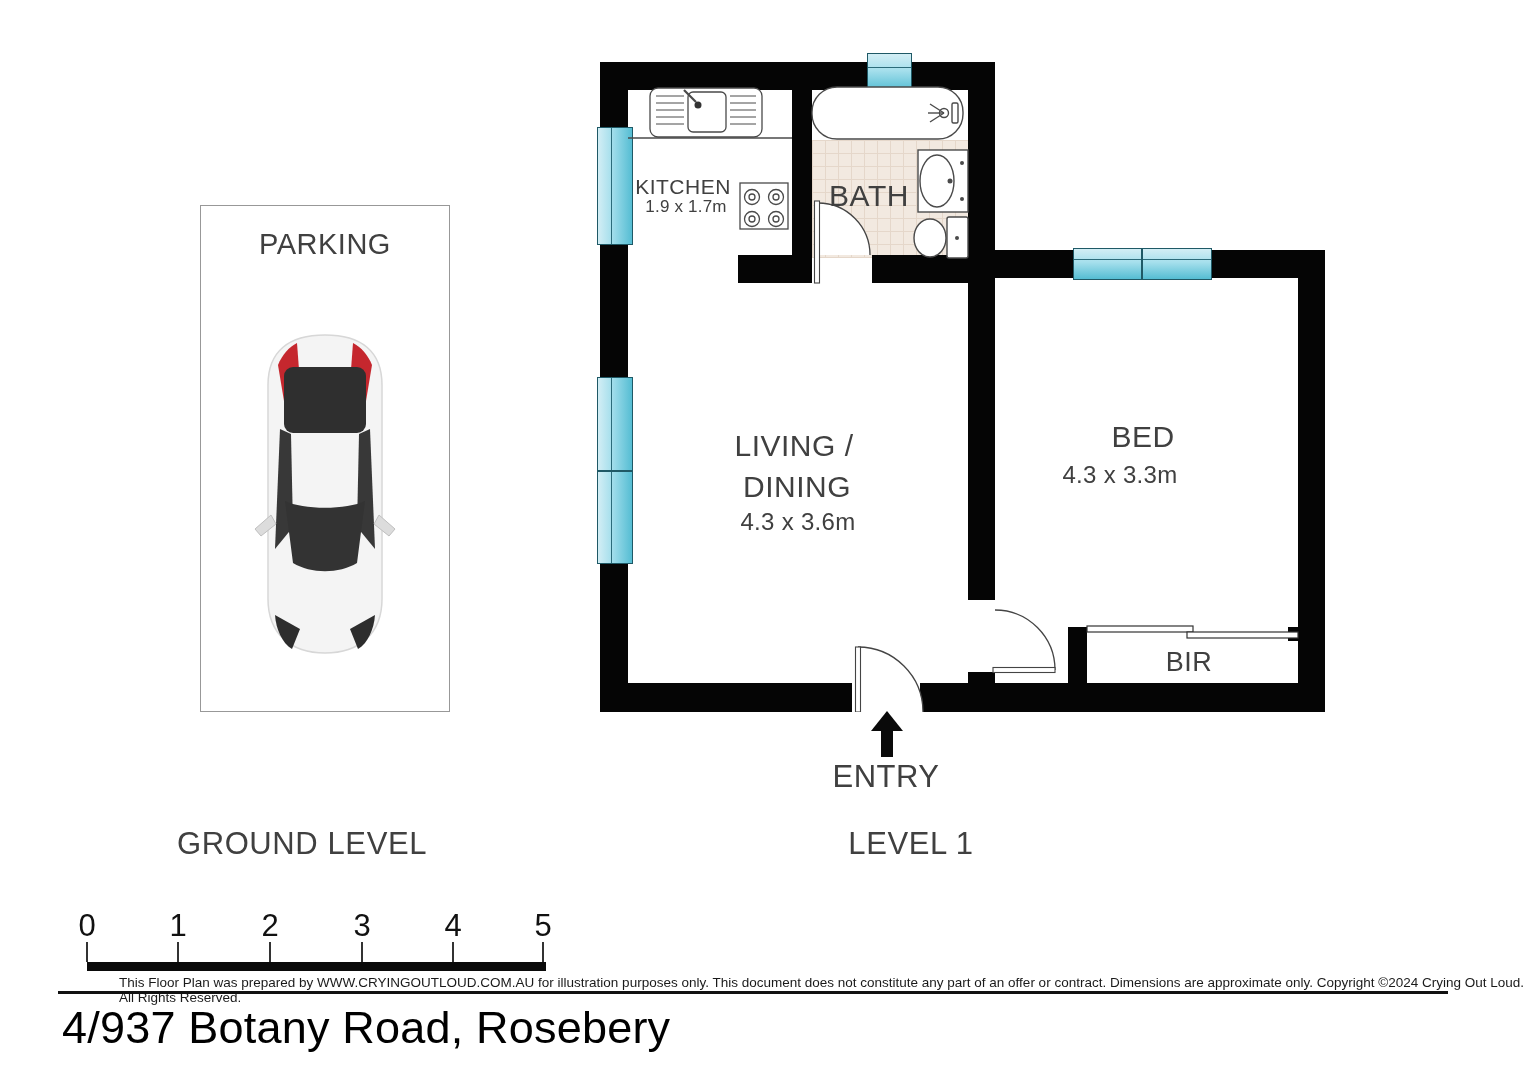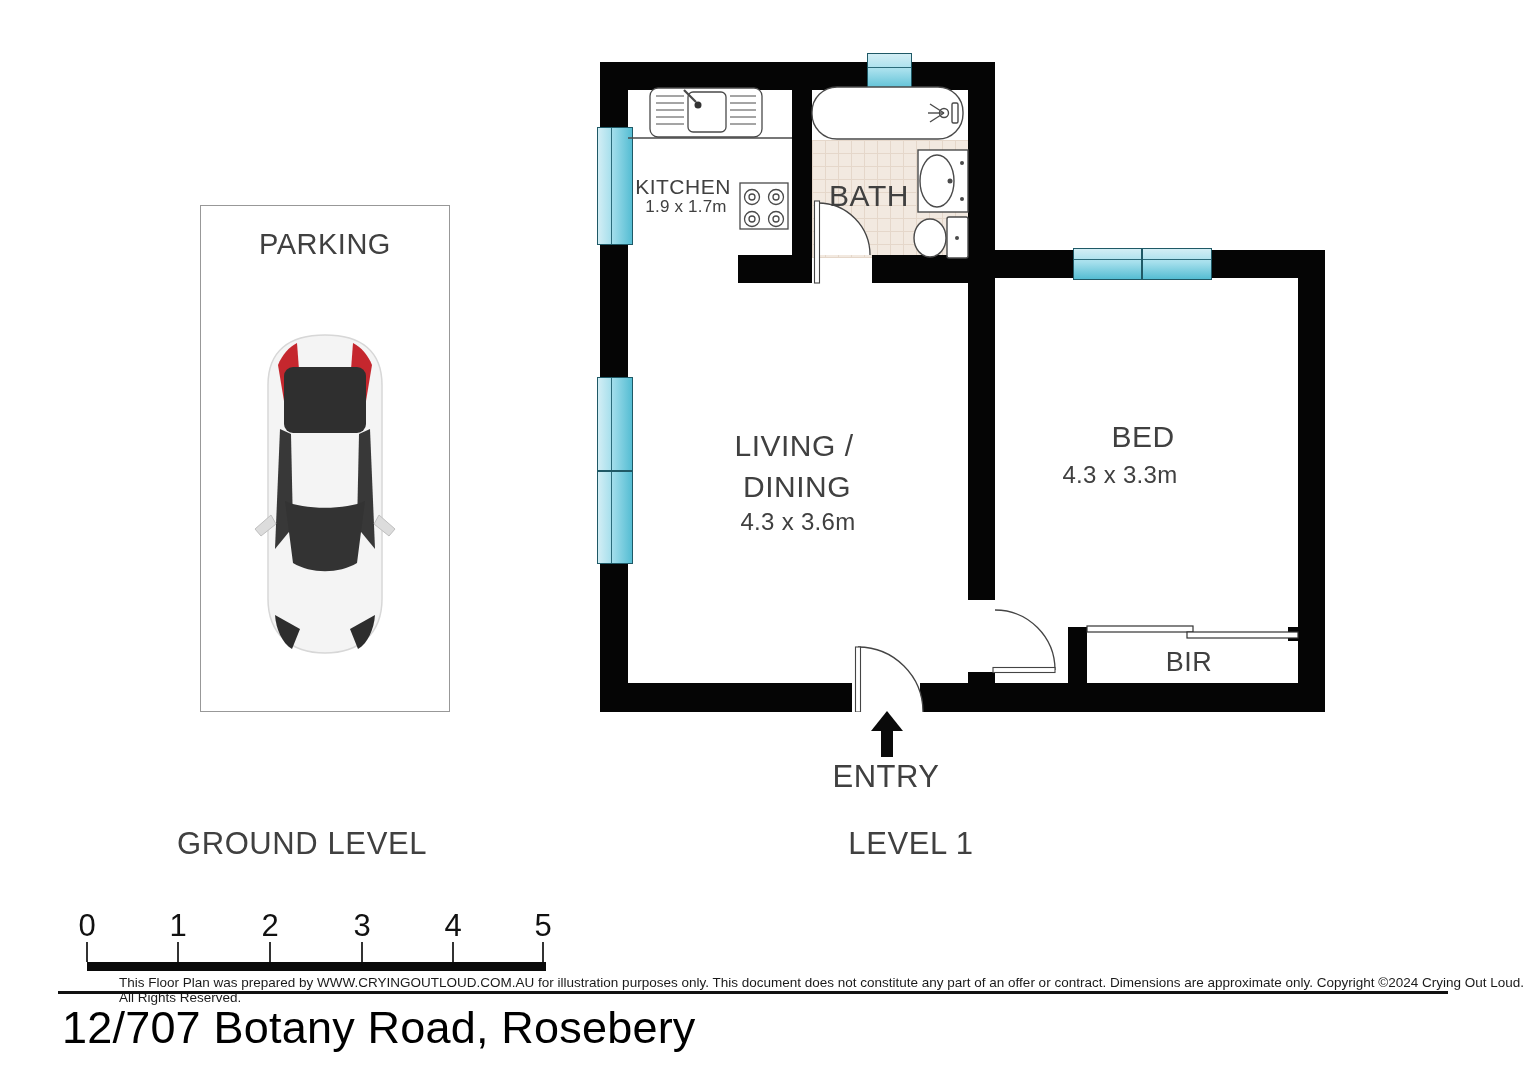--- a/index.html
+++ b/index.html
@@ -209,13 +209,13 @@
   <div class="scale-tick" style="left:177px;top:942px;"></div>
   <div class="scale-tick" style="left:269px;top:942px;"></div>
   <div class="scale-tick" style="left:361px;top:942px;"></div>
   <div class="scale-tick" style="left:452px;top:942px;"></div>
   <div class="scale-tick" style="left:542px;top:942px;"></div>
   <div id="scale-bar-line"></div>
 </div>
 
 <div id="disclaimer">This Floor Plan was prepared by WWW.CRYINGOUTLOUD.COM.AU for illustration purposes only. This document does not constitute any part of an offer or contract. Dimensions are approximate only. Copyright ©2024 Crying Out Loud. All Rights Reserved.</div>
 <div id="footer-rule"></div>
-<div id="address">12/707 Botany Road, Rosebery</div>
+<div id="address">4/937 Botany Road, Rosebery</div>
 
 </body></html>

